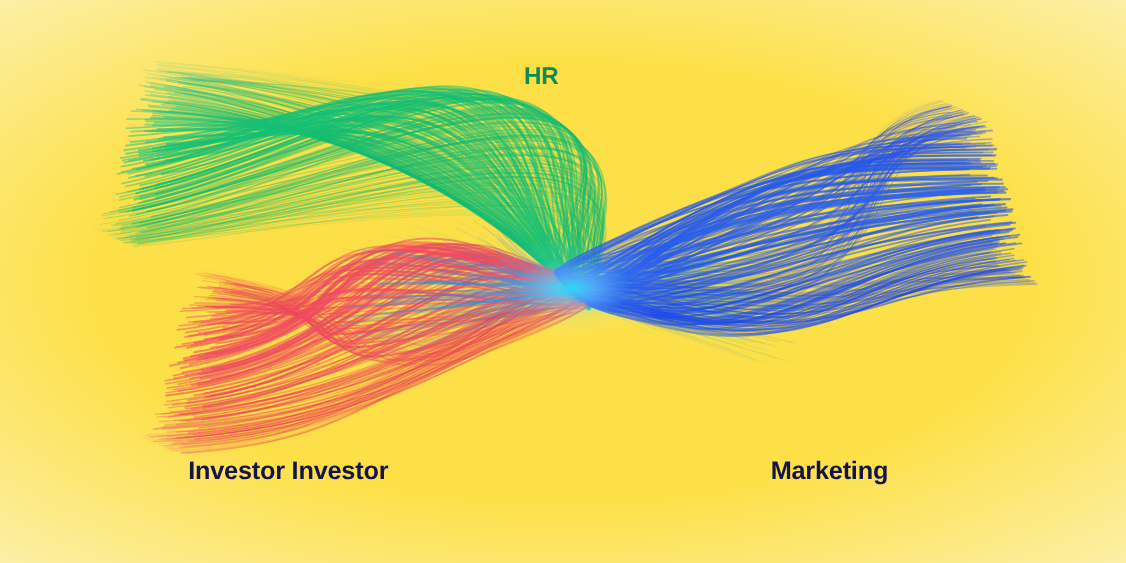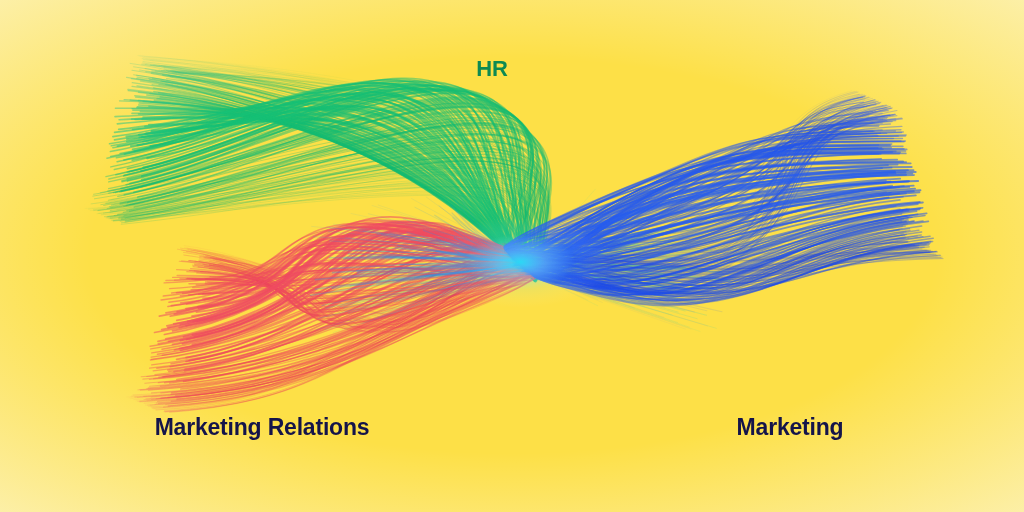--- a/index.html
+++ b/index.html
@@ -40,21 +40,21 @@
   #label-ir {
     font-size: 23px;
     color: #14144a;
     left: 262px;
     top: 414px;
     transform: translateX(-50%);
   }
   #label-mk {
     font-size: 23px;
     color: #14144a;
-    left: 790px;
+    left: 754px;
     top: 414px;
     transform: translateX(-50%);
   }
   .vignette {
     position: absolute;
     left: 0; top: 0;
     width: 1024px;
     height: 512px;
     pointer-events: none;
     background:
@@ -1121,17 +1121,17 @@
         <path d="M924.7,247.8 C784.7,246.4 850.7,239.7 642.4,250.2 S555.3,267.0 518.0,270.7" fill="none" stroke="rgb(25,63,229)" stroke-width="0.59" stroke-opacity="0.111" stroke-linecap="round"></path>
         <path d="M918.7,244.9 C778.7,243.6 851.2,237.7 638.5,245.4 S552.4,264.9 515.5,269.2" fill="none" stroke="rgb(25,63,229)" stroke-width="0.53" stroke-opacity="0.092" stroke-linecap="round"></path>
       </g>
       <ellipse cx="520" cy="262" rx="92" ry="46" fill="url(#coreGlow)"></ellipse>
     </svg>
 
   <div class="vignette"></div>
 
   <div class="node-label" id="label-hr">HR</div>
 
-  <div class="node-label" id="label-ir">Marketing Relations</div>
+  <div class="node-label" id="label-ir">Investor Investor</div>
 
   <div class="node-label" id="label-mk">Marketing</div>
 
 </div>
 
 </body></html>

